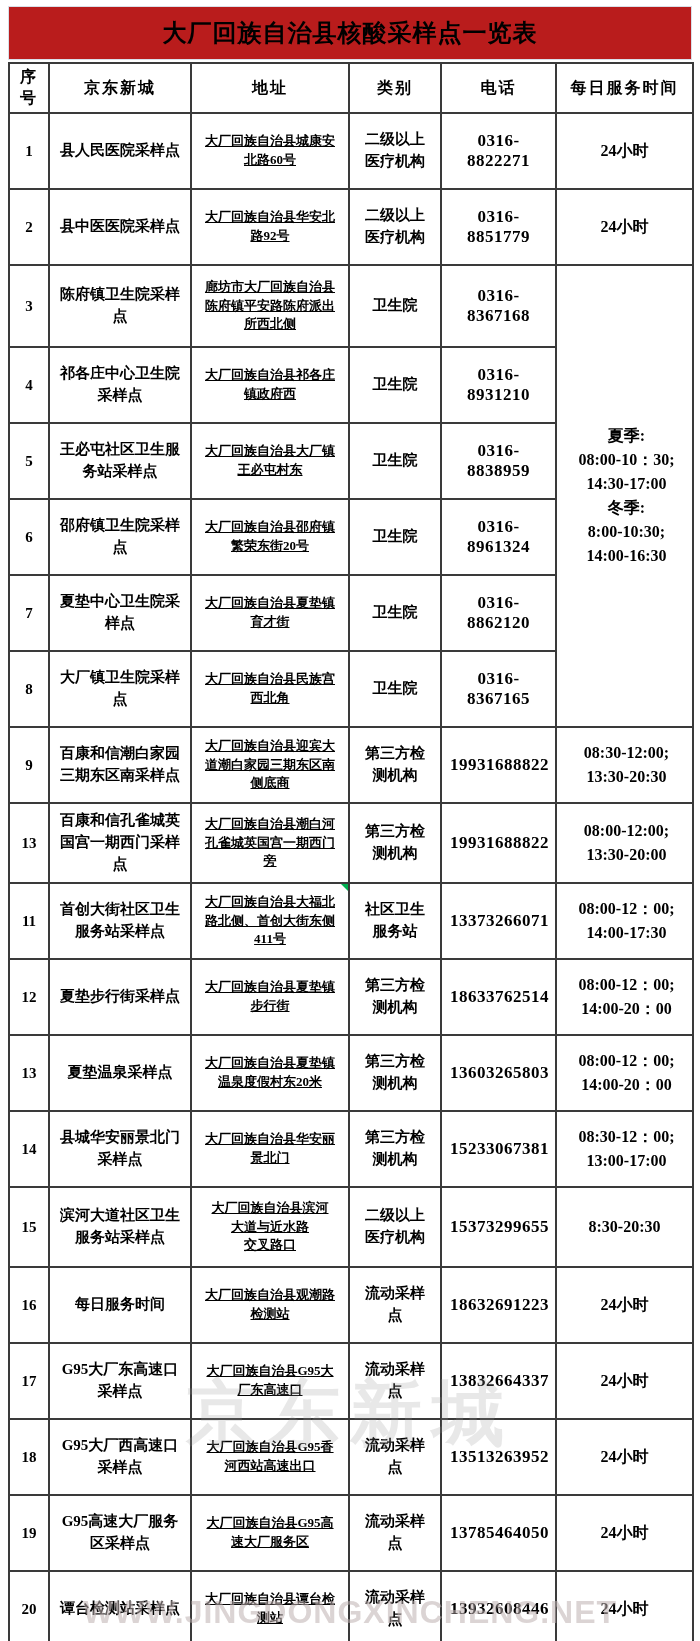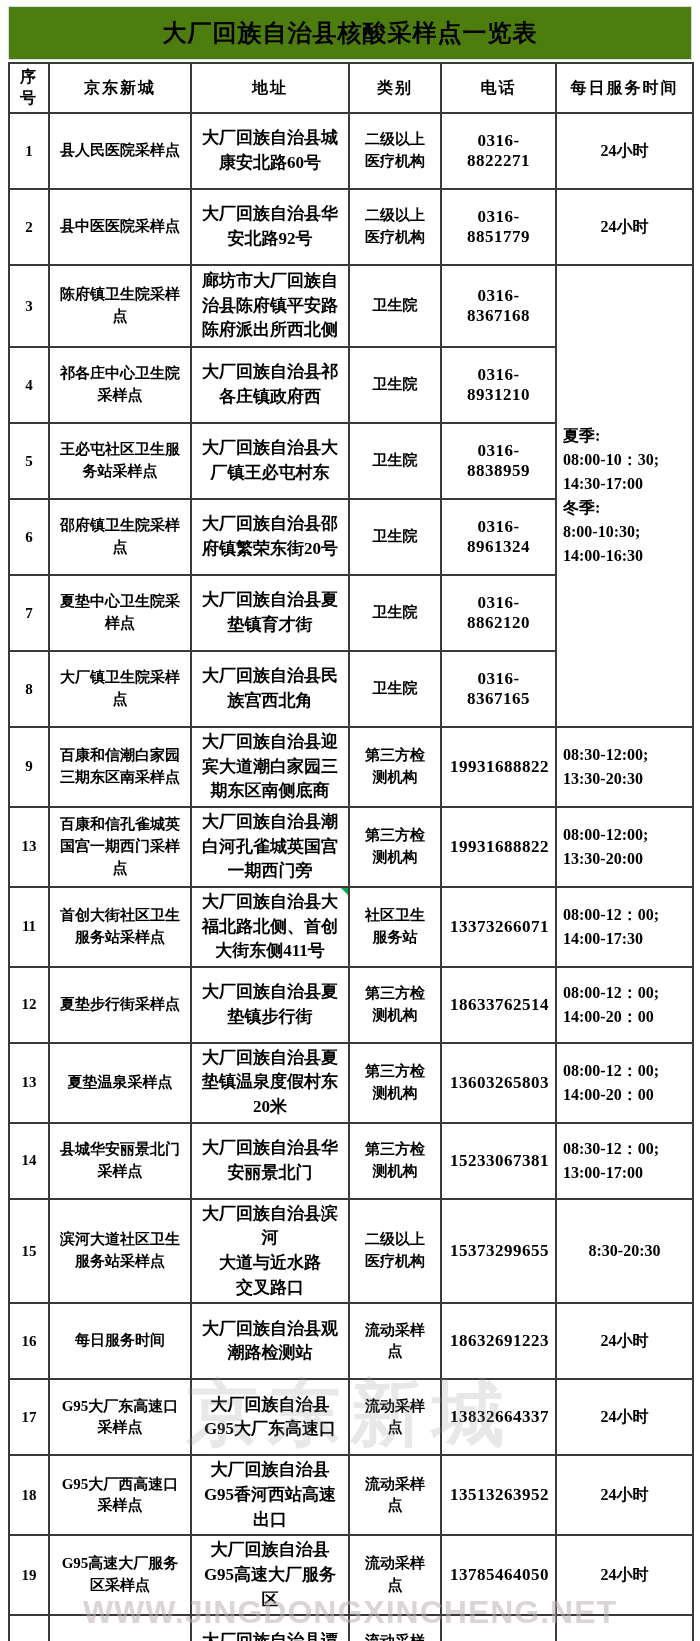--- a/index.html
+++ b/index.html
@@ -2,21 +2,21 @@
 <html><head>
 <meta charset="utf-8">
 <style>
   html,body{margin:0;padding:0;}
   body{
     width:700px;height:1641px;position:relative;background:#ffffff;overflow:hidden;
     font-family:"Liberation Serif","DejaVu Serif",serif;color:#111;
   }
   .title-block{
     position:absolute;top:6px;left:8px;width:684px;height:54px;
-    border:1px solid #d9dfe8;background:#4d7c0f;box-sizing:border-box;
+    border:1px solid #d9dfe8;background:#b91c1c;box-sizing:border-box;
     display:flex;align-items:center;justify-content:center;
   }
   .title-block h1{
     margin:0;font-size:24px;font-weight:700;letter-spacing:1px;color:#000;
   }
   table.data-table{
     position:absolute;top:62px;left:8px;width:684px;
     border-collapse:collapse;table-layout:fixed;
     border:2px solid #2e2e2e;
   }
@@ -28,25 +28,25 @@
     overflow:hidden;
   }
   thead tr{height:50px;}
   th{font-size:16px;letter-spacing:2px;}
   tbody tr{height:76px;}
   tbody tr:nth-child(3){height:82px;}
   tbody tr:nth-child(10){height:80px;}
   tbody tr:nth-child(15){height:80px;}
   td.num{font-size:15px;}
   td.name{font-size:15px;line-height:1.45;}
-  td.addr{font-size:17px;line-height:1.45;white-space:pre-line;position:relative;}
+  td.addr{font-size:13px;line-height:1.45;white-space:pre-line;position:relative;text-decoration:underline;}
   td.cat{font-size:15px;line-height:1.45;}
   td.phone{font-size:17px;letter-spacing:0.5px;}
   td.hours{font-size:16px;line-height:1.5;white-space:pre-line;}
-  td.hours.left{text-align:left;padding-left:6px;padding-right:2px;}
+  td.hours.left{text-align:center;padding-left:6px;padding-right:2px;}
   .comment-marker{
     position:absolute;top:0;right:0;width:0;height:0;
     border-top:7px solid #00b050;border-left:7px solid transparent;
   }
   .watermark-center{
     position:absolute;top:1366px;left:50%;transform:translateX(-50%);
     font-size:72px;font-weight:700;letter-spacing:10px;white-space:nowrap;
     color:rgba(150,150,150,0.22);pointer-events:none;z-index:5;
   }
   .watermark-url{

